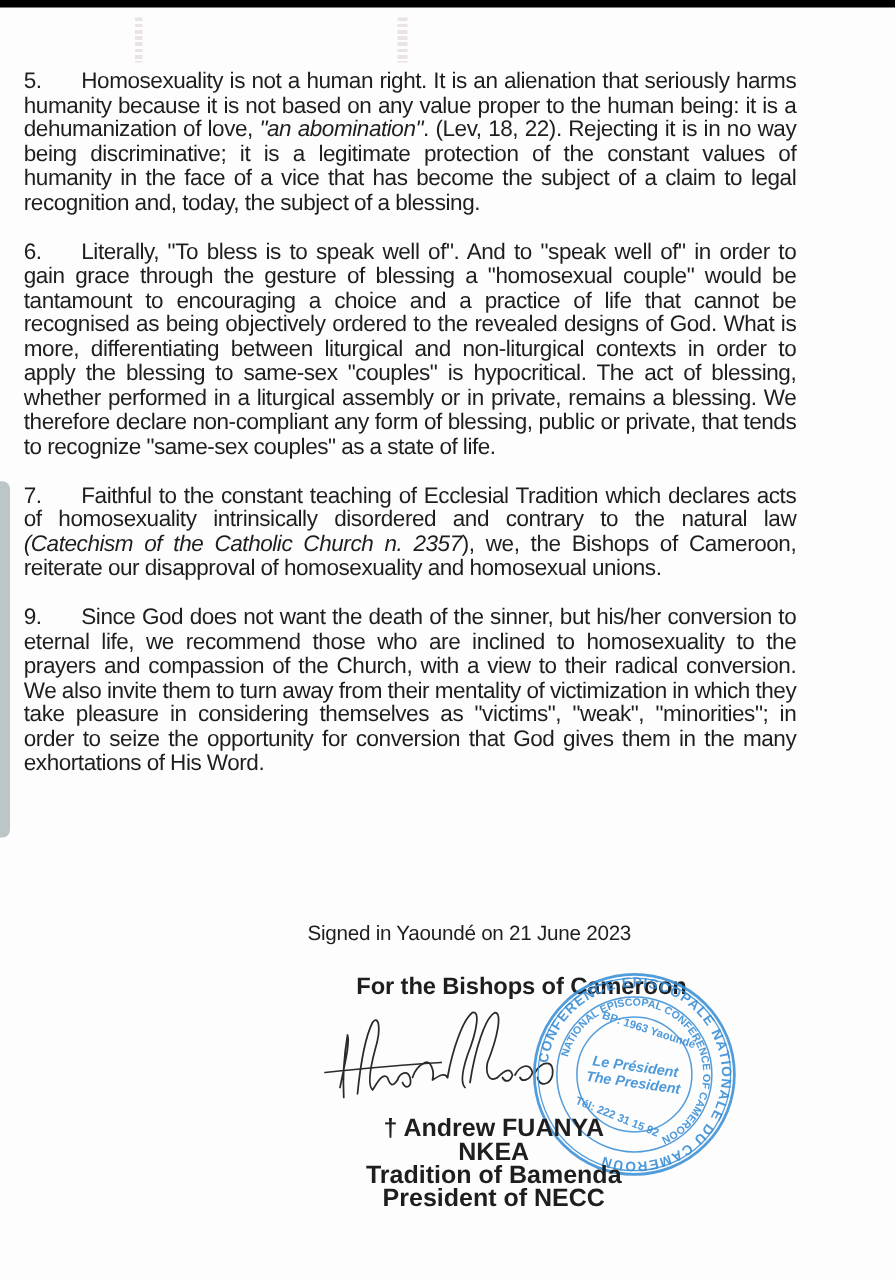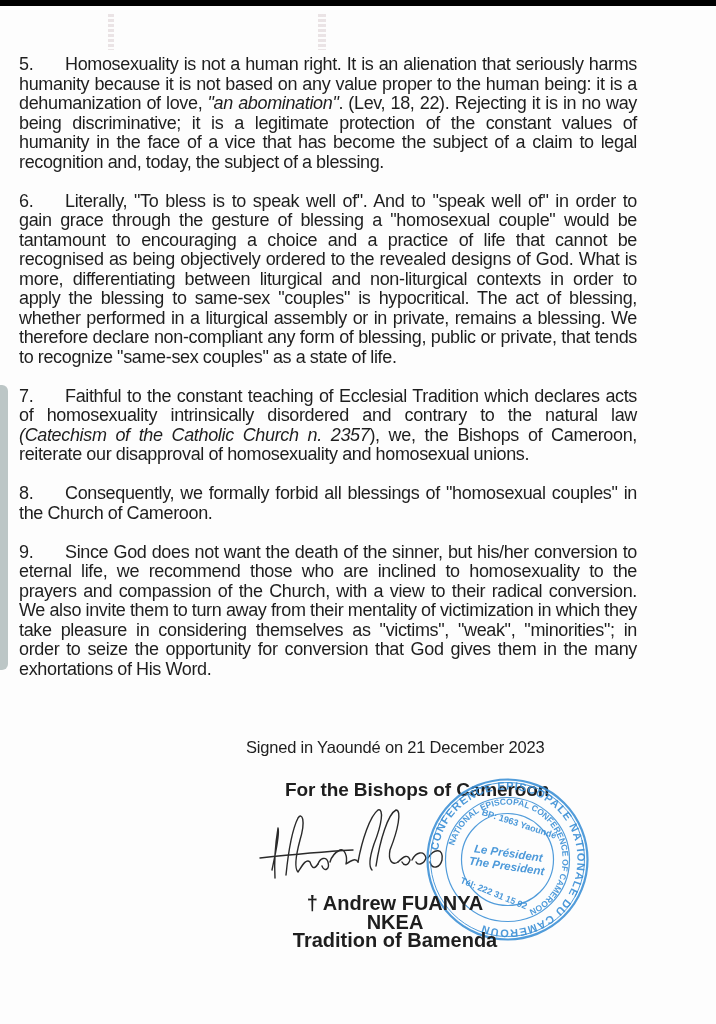--- a/index.html
+++ b/index.html
@@ -36,25 +36,24 @@
 
 <div class="top-bar"></div>
 <div class="bleed b1"></div>
 <div class="bleed b2"></div>
 <div class="edge-tab"></div>
 
 <div class="body-text" id="body-text">
     <p class="para"><span class="num">5.</span><span>Homosexuality is not a human right. It is an alienation that seriously harms humanity because it is not based on any value proper to the human being: it is a dehumanization of love, </span><em>"an abomination"</em><span>. (Lev, 18, 22). Rejecting it is in no way being discriminative; it is a legitimate protection of the constant values of humanity in the face of a vice that has become the subject of a claim to legal recognition and, today, the subject of a blessing.</span></p>
     <p class="para"><span class="num">6.</span><span>Literally, "To bless is to speak well of". And to "speak well of" in order to gain grace through the gesture of blessing a "homosexual couple" would be tantamount to encouraging a choice and a practice of life that cannot be recognised as being objectively ordered to the revealed designs of God. What is more, differentiating between liturgical and non-liturgical contexts in order to apply the blessing to same-sex "couples" is hypocritical. The act of blessing, whether performed in a liturgical assembly or in private, remains a blessing. We therefore declare non-compliant any form of blessing, public or private, that tends to recognize "same-sex couples" as a state of life.</span></p>
     <p class="para"><span class="num">7.</span><span>Faithful to the constant teaching of Ecclesial Tradition which declares acts of homosexuality intrinsically disordered and contrary to the natural law </span><em>(Catechism of the Catholic Church n. 2357</em><span>), we, the Bishops of Cameroon, reiterate our disapproval of homosexuality and homosexual unions.</span></p>
-    <p class="para"><span class="num">8.</span><span>Consequently, we formally forbid all blessings of "homosexual couples" in the Church of Cameroon.</span></p>
     <p class="para"><span class="num">9.</span><span>Since God does not want the death of the sinner, but his/her conversion to eternal life, we recommend those who are inclined to homosexuality to the prayers and compassion of the Church, with a view to their radical conversion. We also invite them to turn away from their mentality of victimization in which they take pleasure in considering themselves as "victims", "weak", "minorities"; in order to seize the opportunity for conversion that God gives them in the many exhortations of His Word.</span></p>
   </div>
 
-<div class="signed">Signed in Yaoundé on 21 December 2023</div>
+<div class="signed">Signed in Yaoundé on 21 June 2023</div>
 <div class="for-bishops">For the Bishops of Cameroon</div>
 
 <svg class="signature" viewBox="0 0 200 90">
   <g fill="none" stroke="#2a2a2a" stroke-width="1.4" stroke-linecap="round" stroke-linejoin="round">
     <path d="M2 58 C 30 55, 60 52, 95 50"></path>
     <path d="M14 70 C 18 50, 22 35, 20 28 C 18 40, 16 60, 17 78"></path>
     <path d="M28 75 C 30 55, 34 30, 40 18 C 44 12, 48 20, 42 40 C 38 55, 36 68, 40 72 C 44 66, 48 58, 52 62 C 54 68, 56 70, 60 64"></path>
     <path d="M60 64 C 62 58, 68 56, 70 62 C 72 70, 66 72, 64 66"></path>
     <path d="M72 62 C 74 55, 78 52, 82 50 C 86 48, 90 56, 88 64 C 94 60, 98 58, 100 62"></path>
     <path d="M100 62 C 104 40, 112 16, 120 10 C 126 8, 124 24, 116 44 C 112 56, 110 66, 114 70"></path>
@@ -83,13 +82,14 @@
     <text x="82.5" y="48" font-size="9" text-anchor="middle" transform="rotate(18 82.5 82.5)">BP: 1963 Yaoundé</text>
     <text x="82.5" y="80" font-size="11.5" font-style="italic" text-anchor="middle" transform="rotate(8 82.5 82.5)">Le Président</text>
     <text x="82.5" y="93" font-size="11.5" font-style="italic" text-anchor="middle" transform="rotate(8 82.5 82.5)">The President</text>
     <text x="82.5" y="122" font-size="9" text-anchor="middle" transform="rotate(22 82.5 82.5)">Tél: 222 31 15 92</text>
   </g>
 </svg>
 
 <div class="signer">
   <div>† Andrew FUANYA NKEA</div>
   <div>Tradition of Bamenda</div>
+  <div>President of NECC</div>
 </div>
 
 </body></html>

